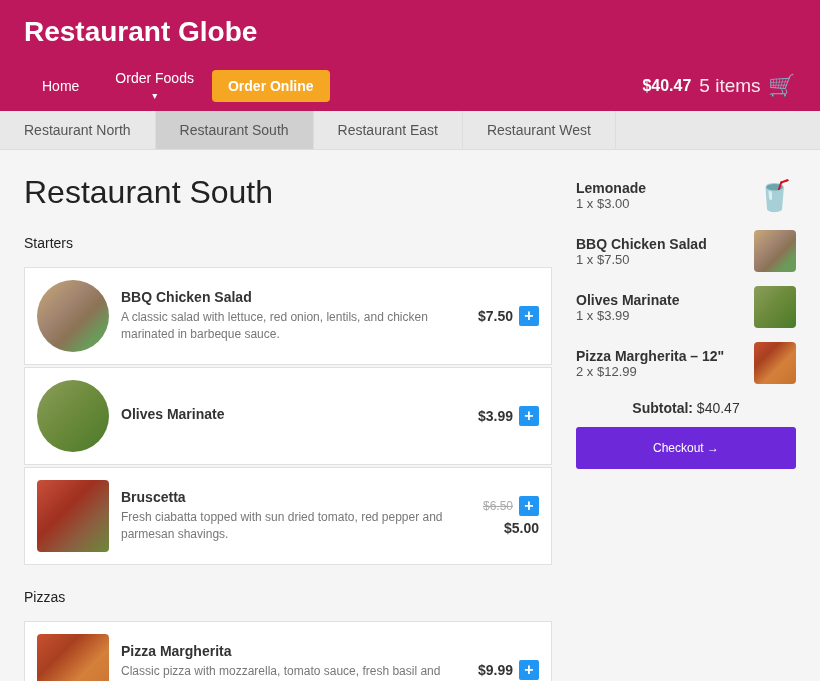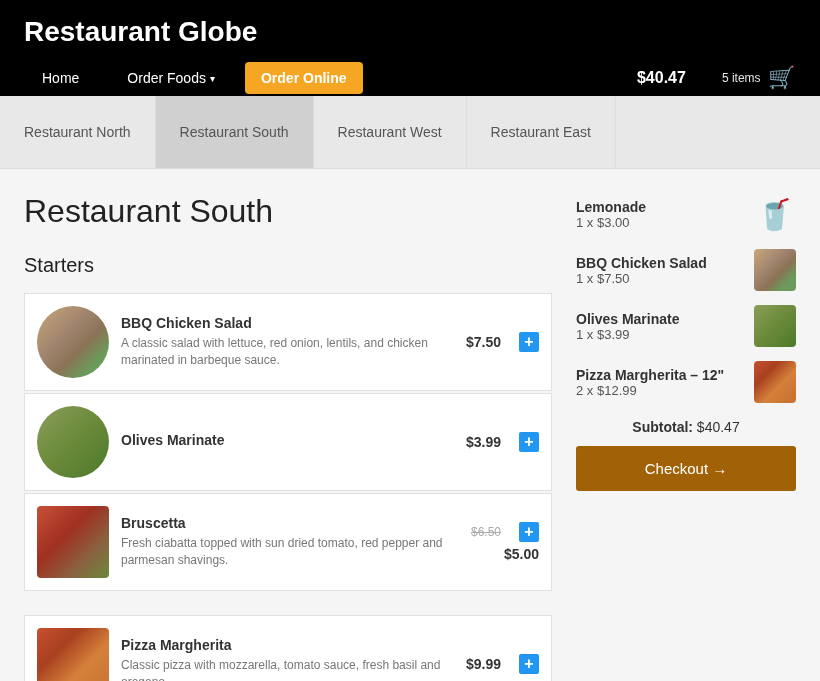--- a/index.html
+++ b/index.html
@@ -1,41 +1,41 @@
 <!DOCTYPE html>
 <html><head>
   <meta charset="utf-8">
   <style>
     * { box-sizing: border-box; margin: 0; padding: 0; }
     body { font-family: Arial, sans-serif; background: #f5f5f5; font-size: 14px; color: #333; }
 
     
-    .header { background: #000000; padding: 16px 24px 0 24px; }
+    .header { background: #be185d; padding: 16px 24px 0 24px; }
     .header-title { color: white; font-size: 28px; font-weight: bold; margin-bottom: 12px; }
-    .header-nav { display: flex; align-items: center; gap: 12px; padding-bottom: 0; }
+    .header-nav { display: flex; align-items: center; gap: 0; padding-bottom: 0; }
     .nav-item { color: white; padding: 10px 18px; cursor: pointer; font-size: 14px; text-decoration: none; background: none; border: none; }
     .nav-order-online { background: #f5a623; color: white; padding: 8px 16px; border-radius: 4px; font-size: 14px; font-weight: bold; cursor: pointer; border: none; }
     .header-cart { margin-left: auto; display: flex; align-items: center; gap: 8px; color: white; }
     .cart-amount { font-weight: bold; font-size: 16px; }
-    .cart-items { font-size: 12px; opacity: 0.9; margin-left: 28px; }
+    .cart-items { font-size: 19px; opacity: 0.9; }
     .cart-icon { font-size: 22px; }
-    .nav-dropdown { display: flex; align-items: center; gap: 4px; }
+    .nav-dropdown { display: flex; align-items: center; gap: 4px; flex-direction: column; }
 
     
     .restaurant-tabs { background: #e8e8e8; display: flex; border-bottom: 1px solid #ddd; }
-    .restaurant-tab { padding: 28px 24px; cursor: pointer; font-size: 14px; color: #555; border: none; background: none; border-right: 1px solid #ddd; }
+    .restaurant-tab { padding: 11px 24px; cursor: pointer; font-size: 14px; color: #555; border: none; background: none; border-right: 1px solid #ddd; }
     .restaurant-tab.active { background: #d0d0d0; font-weight: 500; }
 
     
     .main-content { display: flex; gap: 24px; padding: 24px; max-width: 820px; margin: 0 auto; }
     .menu-section { flex: 1; }
     .page-title { font-size: 32px; font-weight: 300; margin-bottom: 24px; color: #222; }
 
     
-    .section-header { font-size: 20px; font-weight: 300; margin-bottom: 16px; color: #222; }
+    .section-header { font-size: 14px; font-weight: 300; margin-bottom: 16px; color: #222; }
 
     
     .menu-items { margin-bottom: 24px; }
     .menu-item { display: flex; align-items: center; background: white; border: 1px solid #e0e0e0; margin-bottom: 2px; padding: 12px; gap: 12px; }
     .item-image { width: 72px; height: 72px; object-fit: cover; border-radius: 4px; flex-shrink: 0; overflow: hidden; }
     .item-info { flex: 1; }
     .item-name { font-weight: bold; font-size: 14px; margin-bottom: 4px; }
     .item-desc { font-size: 12px; color: #777; line-height: 1.4; }
     .item-price-section { display: flex; flex-direction: column; align-items: flex-end; gap: 4px; }
     .item-price { font-weight: bold; font-size: 14px; white-space: nowrap; }
@@ -51,23 +51,23 @@
     
     .order-sidebar { width: 220px; flex-shrink: 0; }
     .order-title { font-size: 16px; font-weight: 400; margin-bottom: 16px; color: #555; }
     .order-item { display: flex; align-items: center; margin-bottom: 14px; gap: 8px; }
     .order-item-info { flex: 1; }
     .order-item-name { font-weight: bold; font-size: 14px; }
     .order-item-qty-price { font-size: 13px; color: #555; }
     .order-item-image { width: 42px; height: 42px; flex-shrink: 0; border-radius: 4px; overflow: hidden; }
     .order-subtotal { text-align: center; font-size: 14px; margin: 16px 0 11px 0; color: #333; }
     .order-subtotal strong { font-weight: bold; }
-    .checkout-btn { background: #a16207; color: white; border: none; width: 100%; padding: 14px; font-size: 15px; cursor: pointer; border-radius: 3px; display: flex; align-items: center; justify-content: center; gap: 8px; }
-
-    .price-row { display: flex; align-items: center; gap: 18px; }
+    .checkout-btn { background: #6d28d9; color: white; border: none; width: 100%; padding: 14px; font-size: 12px; cursor: pointer; border-radius: 3px; display: flex; align-items: center; justify-content: center; gap: 8px; }
+
+    .price-row { display: flex; align-items: center; gap: 6px; }
   </style>
 </head>
 <body>
 
 <div class="header">
   <div class="header-title">Restaurant Globe</div>
   <div class="header-nav">
     <button class="nav-item">Home</button>
     <button class="nav-item nav-dropdown">
       <span>Order Foods</span>
@@ -78,22 +78,22 @@
       <span class="cart-amount">$40.47</span>
       <span class="cart-items">5 items</span>
       <span class="cart-icon">🛒</span>
     </div>
   </div>
 </div>
 
 <div class="restaurant-tabs">
   <button class="restaurant-tab">Restaurant North</button>
   <button class="restaurant-tab active">Restaurant South</button>
+  <button class="restaurant-tab">Restaurant East</button>
   <button class="restaurant-tab">Restaurant West</button>
-  <button class="restaurant-tab">Restaurant East</button>
 </div>
 
 <div class="main-content">
 
   <div class="menu-section">
     <h1 class="page-title">Restaurant South</h1>
 
     <h2 class="section-header">Starters</h2>
     <div class="menu-items">
 
@@ -134,20 +134,21 @@
           <div class="price-row">
             <span class="item-price-old">$6.50</span>
             <button class="add-btn">+</button>
           </div>
           <span class="item-price">$5.00</span>
         </div>
       </div>
 
     </div>
 
+    <h2 class="section-header">Pizzas</h2>
     <div class="menu-items">
 
       <div class="menu-item">
         <div class="item-image img-pizza"></div>
         <div class="item-info">
           <div class="item-name">Pizza Margherita</div>
           <div class="item-desc">Classic pizza with mozzarella, tomato sauce, fresh basil and oregano.</div>
         </div>
         <div class="item-price-section">
           <div class="price-row">

